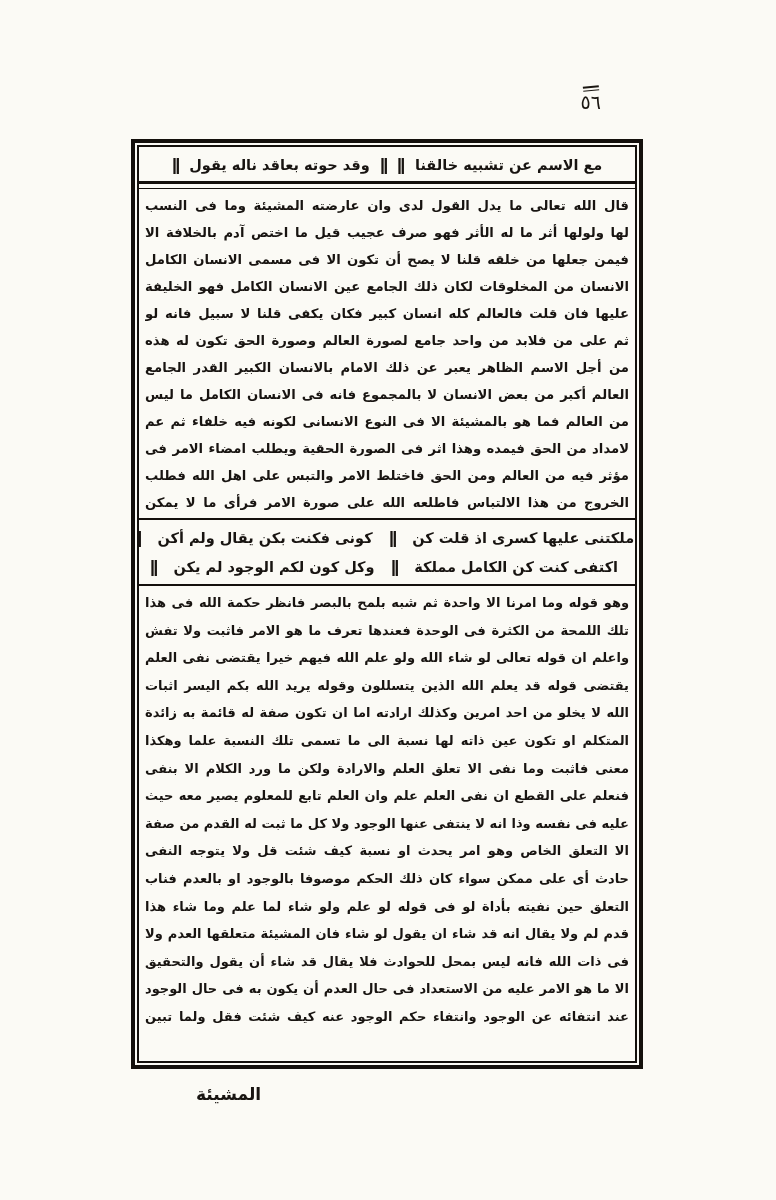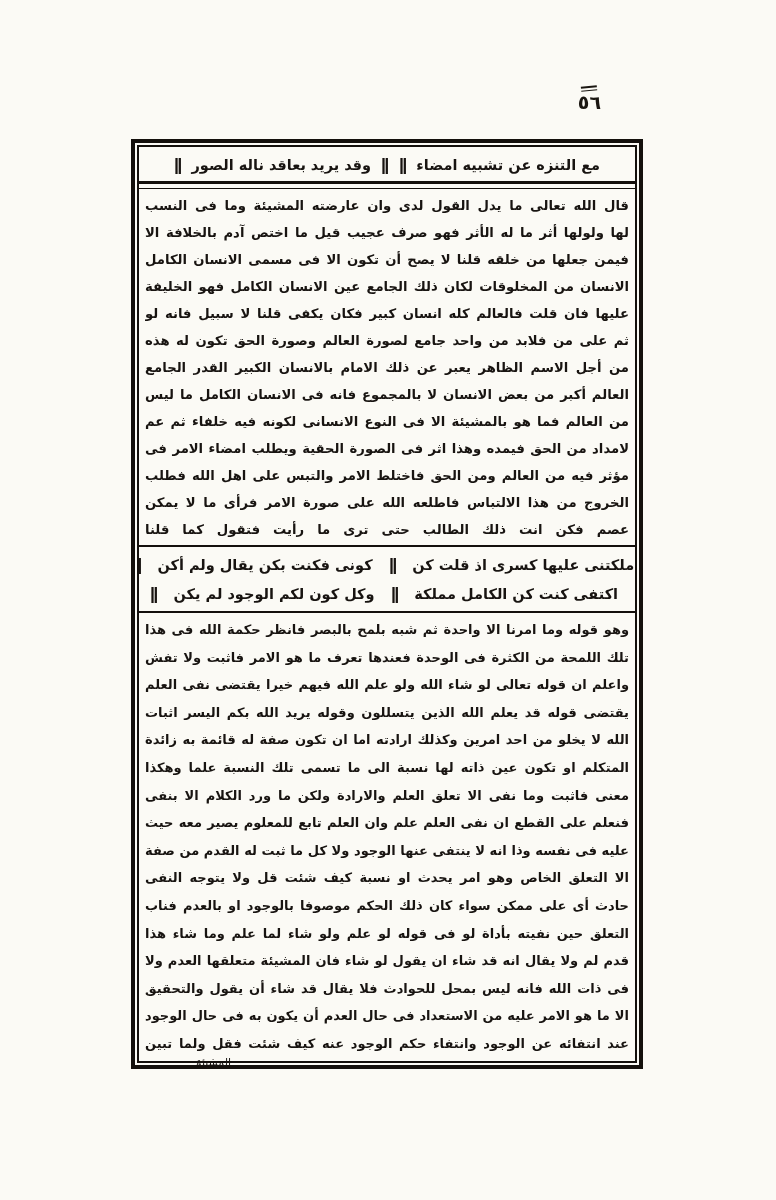--- a/index.html
+++ b/index.html
@@ -7,31 +7,31 @@
   body {
     position: relative;
     background: #fbfaf5;
     font-family: "DejaVu Sans", sans-serif;
     color: #181411;
     overflow: hidden;
   }
   
   .page-number {
     position: absolute; top: 86px; right: 175px;
-    font-size: 19px; font-weight: 700; color: #1a1611;
+    font-size: 19px; font-weight: 400; color: #1a1611;
     line-height: 1;
   }
   .page-number .flourish {
     display: block; width: 16px; height: 5px; margin: 0 auto 2px auto;
     border-top: 2px solid #1a1611; border-bottom: 1.6px solid #1a1611;
     transform: rotate(-6deg);
   }
   .catchword {
-    position: absolute; top: 1056px; left: 196px;
-    font-size: 11px; font-weight: 400; direction: rtl;
+    position: absolute; top: 1084px; left: 196px;
+    font-size: 17px; font-weight: 700; direction: rtl;
   }
   
   .frame {
     position: absolute; left: 131px; top: 139px;
     width: 512px; height: 930px;
     border: 4.5px solid #14100c;
     background: #fbfaf5;
   }
   .frame-inner {
     margin: 2px; height: calc(100% - 4px);
@@ -94,42 +94,41 @@
 
 <div class="page-number">
   <span class="flourish"></span>
   <span>٥٦</span>
 </div>
 
 <div class="frame">
   <div class="frame-inner">
 
     <div class="header-band">
-      <span>مع التنزه عن تشبيه امضاء</span>
+      <span>مع الاسم عن تشبيه خالقنا</span>
       <span class="sep">‖</span>
       <span class="sep">‖</span>
-      <span>وقد يريد بعاقد ناله الصور</span>
+      <span>وقد حوته بعاقد ناله يقول</span>
       <span class="sep">‖</span>
     </div>
     <div class="rule-double"></div>
 
     <div class="text-block block1">
       <div class="line">قال الله تعالى ما يدل القول لدى وان عارضته المشيئة وما فى النسب أعجب منه الاستصحاب</div>
       <div class="line">لها ولولها أثر ما له الأثر فهو صرف عجيب قيل ما اختص آدم بالخلافة الا بالمشيئة ولو شاء جعلها</div>
       <div class="line">فيمن جعلها من خلقه قلنا لا يصح أن تكون الا فى مسمى الانسان الكامل فلو وجهها فى غير</div>
       <div class="line">الانسان من المخلوقات لكان ذلك الجامع عين الانسان الكامل فهو الخليفة بالصورة التى خلق</div>
       <div class="line">عليها فان قلت فالعالم كله انسان كبير فكان يكفى قلنا لا سبيل فانه لو كان هو عين الخليفة لم يكن</div>
       <div class="line">ثم على من فلابد من واحد جامع لصورة العالم وصورة الحق تكون له هذه الجمعية خليفة فى العالم</div>
       <div class="line">من أجل الاسم الظاهر يعبر عن ذلك الامام بالانسان الكبير القدر الجامع للصورتين فبعض</div>
       <div class="line">العالم أكبر من بعض الانسان لا بالمجموع فانه فى الانسان الكامل ما ليس فى الواحد الواحد</div>
       <div class="line">من العالم فما هو بالمشيئة الا فى النوع الانسانى لكونه فيه خلفاء ثم عم تأثيره فى الجميع فيطلب</div>
       <div class="line">لامداد من الحق فيمده وهذا اثر فى الصورة الحقية ويطلب امضاء الامر فى العالم فيمضى ثم انه</div>
       <div class="line">مؤثر فيه من العالم ومن الحق فاختلط الامر والتبس على اهل الله فطلب بعض العارفين</div>
       <div class="line">الخروج من هذا الالتباس فاطلعه الله على صورة الامر فرأى ما لا يمكن التلفظ به الا لرسول قد</div>
-      <div class="line">عصم فكن انت ذلك الطالب حتى ترى ما رأيت فتقول كما قلنا</div>
     </div>
 
     <div class="rule"></div>
 
     <div class="poetry">
       <div class="poetry-row">
         <span>ملكتنى عليها كسرى اذ قلت كن</span>
         <span class="sep">‖</span>
         <span>كونى فكنت بكن يقال ولم أكن</span>
         <span class="sep">‖</span>

